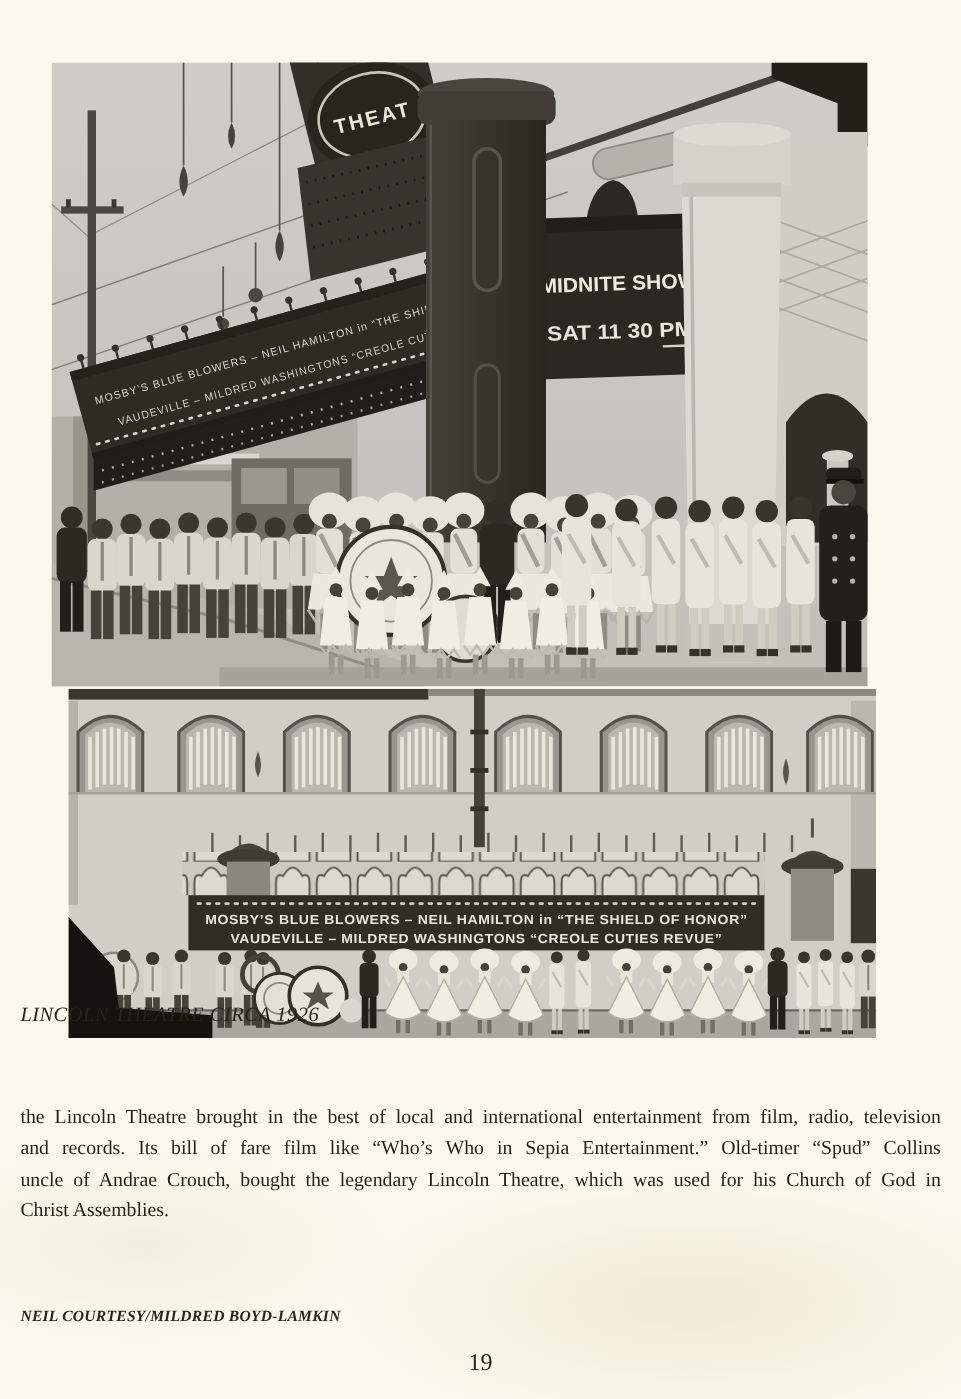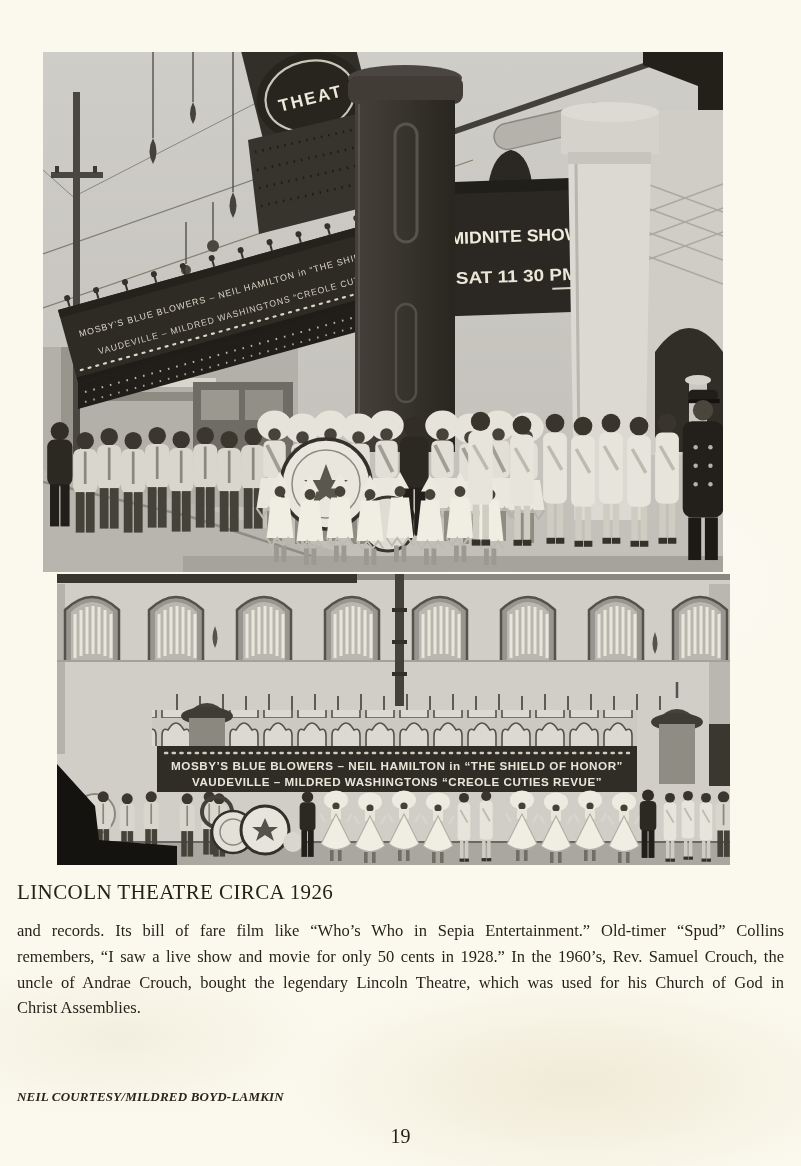--- a/index.html
+++ b/index.html
@@ -15,22 +15,22 @@
       #fbf9ee;
     overflow:hidden;
     font-family:"Liberation Serif", serif;
     color:#221e18;
   }
   figure{margin:0;padding:0;}
   .photo{position:absolute;display:block;}
   .photo-top{left:43px;top:52px;width:680px;height:520px;}
   .photo-bottom{left:57px;top:574px;width:673px;height:291px;}
   .caption{
-    position:absolute;left:17px;top:880px;
-    font-size:21px;letter-spacing:.4px;color:#262219;
+    position:absolute;left:17px;top:836px;
+    font-size:17px;letter-spacing:.4px;color:#262219;font-style:italic;
   }
   .body-text{
     position:absolute;left:17px;top:918px;width:767px;
     font-size:16.5px;line-height:25.8px;color:#241f18;
   }
   .body-text .jl{text-align:justify;text-align-last:justify;}
   .body-text .last{text-align:left;}
   .credit{
     position:absolute;left:17px;top:1089px;
     font-size:13px;font-style:italic;font-weight:bold;
@@ -423,22 +423,22 @@
       <use href="#manL" transform="translate(656,216) scale(0.88)"></use>
     </g>
 
     <path d="M0 190 L38 232 L42 266 L120 272 L120 291 L0 291 Z" fill="#15130f"></path>
   </svg>
   </figure>
 
   <div class="caption">LINCOLN THEATRE CIRCA 1926</div>
 
   <div class="body-text">
+    <div class="jl">the Lincoln Theatre brought in the best of local and international entertainment from film, radio, television</div>
     <div class="jl">and records. Its bill of fare film like “Who’s Who in Sepia Entertainment.” Old-timer “Spud” Collins</div>
-    <div class="jl">remembers, “I saw a live show and movie for only 50 cents in 1928.” In the 1960’s, Rev. Samuel Crouch, the</div>
     <div class="jl">uncle of Andrae Crouch, bought the legendary Lincoln Theatre, which was used for his Church of God in</div>
     <div class="last">Christ Assemblies.</div>
   </div>
 
   <div class="credit">NEIL COURTESY/MILDRED BOYD-LAMKIN</div>
 
   <div class="pagenum">19</div>
 
 </div>
 

